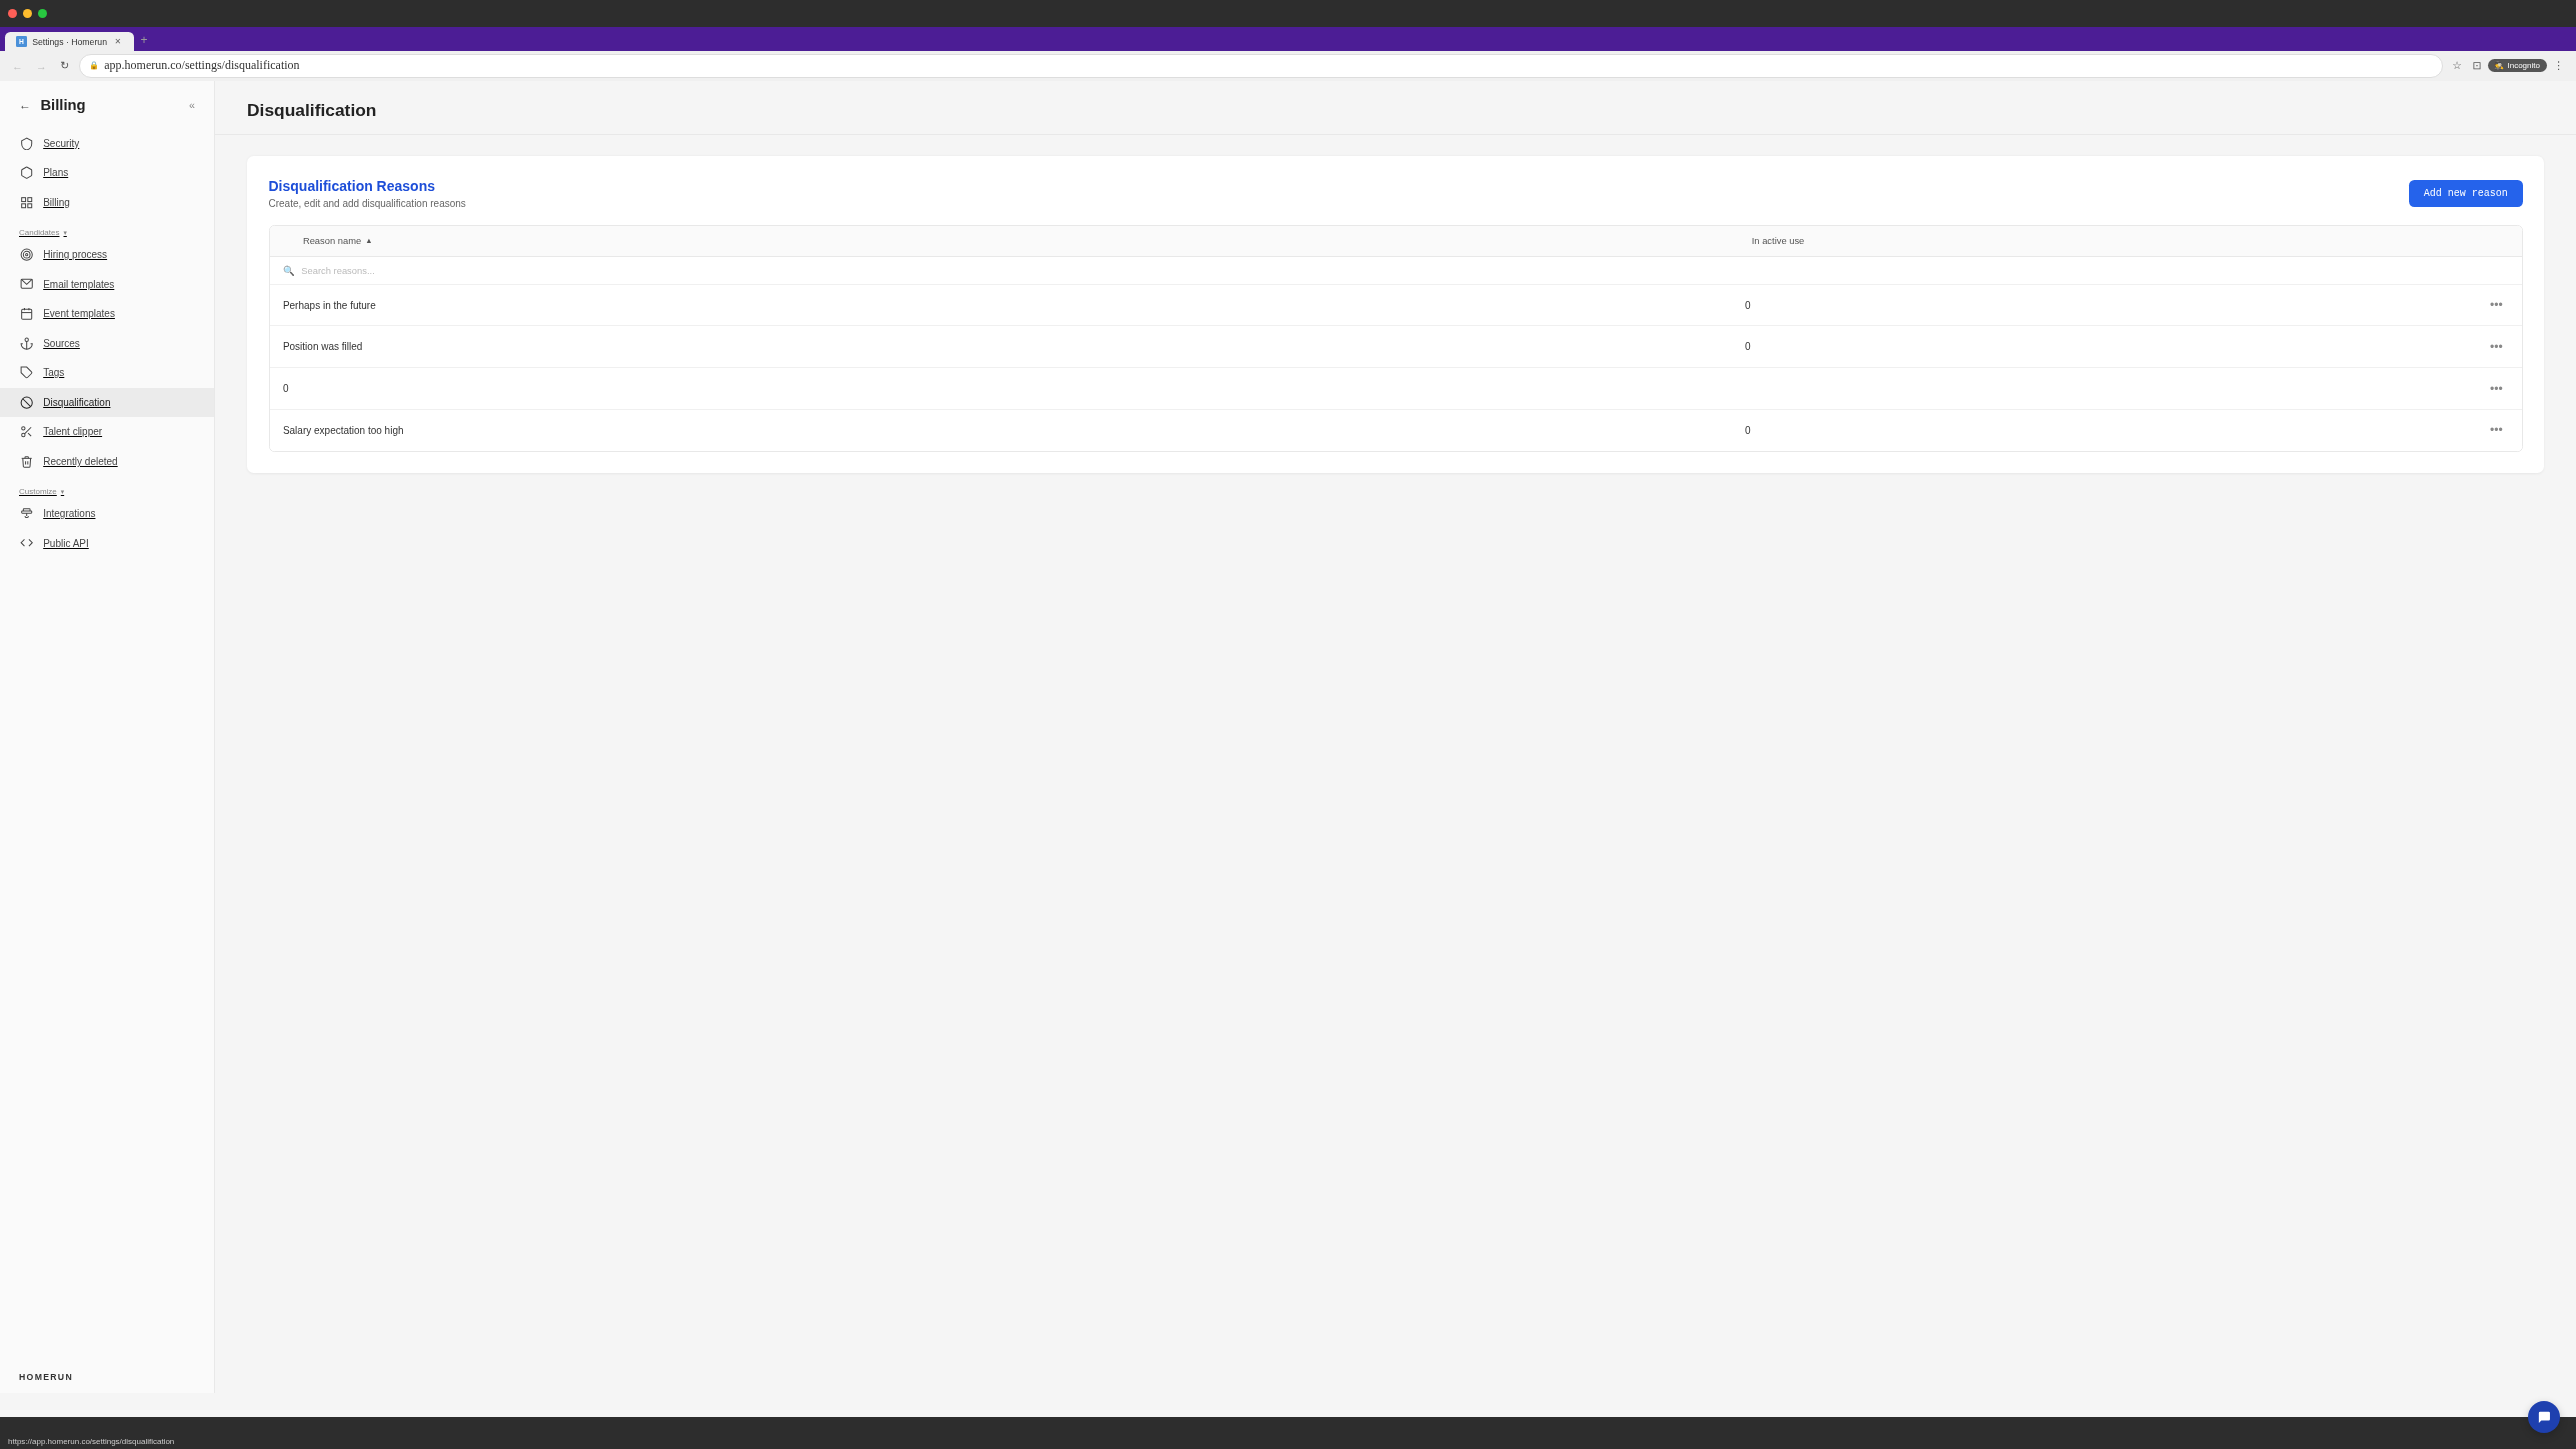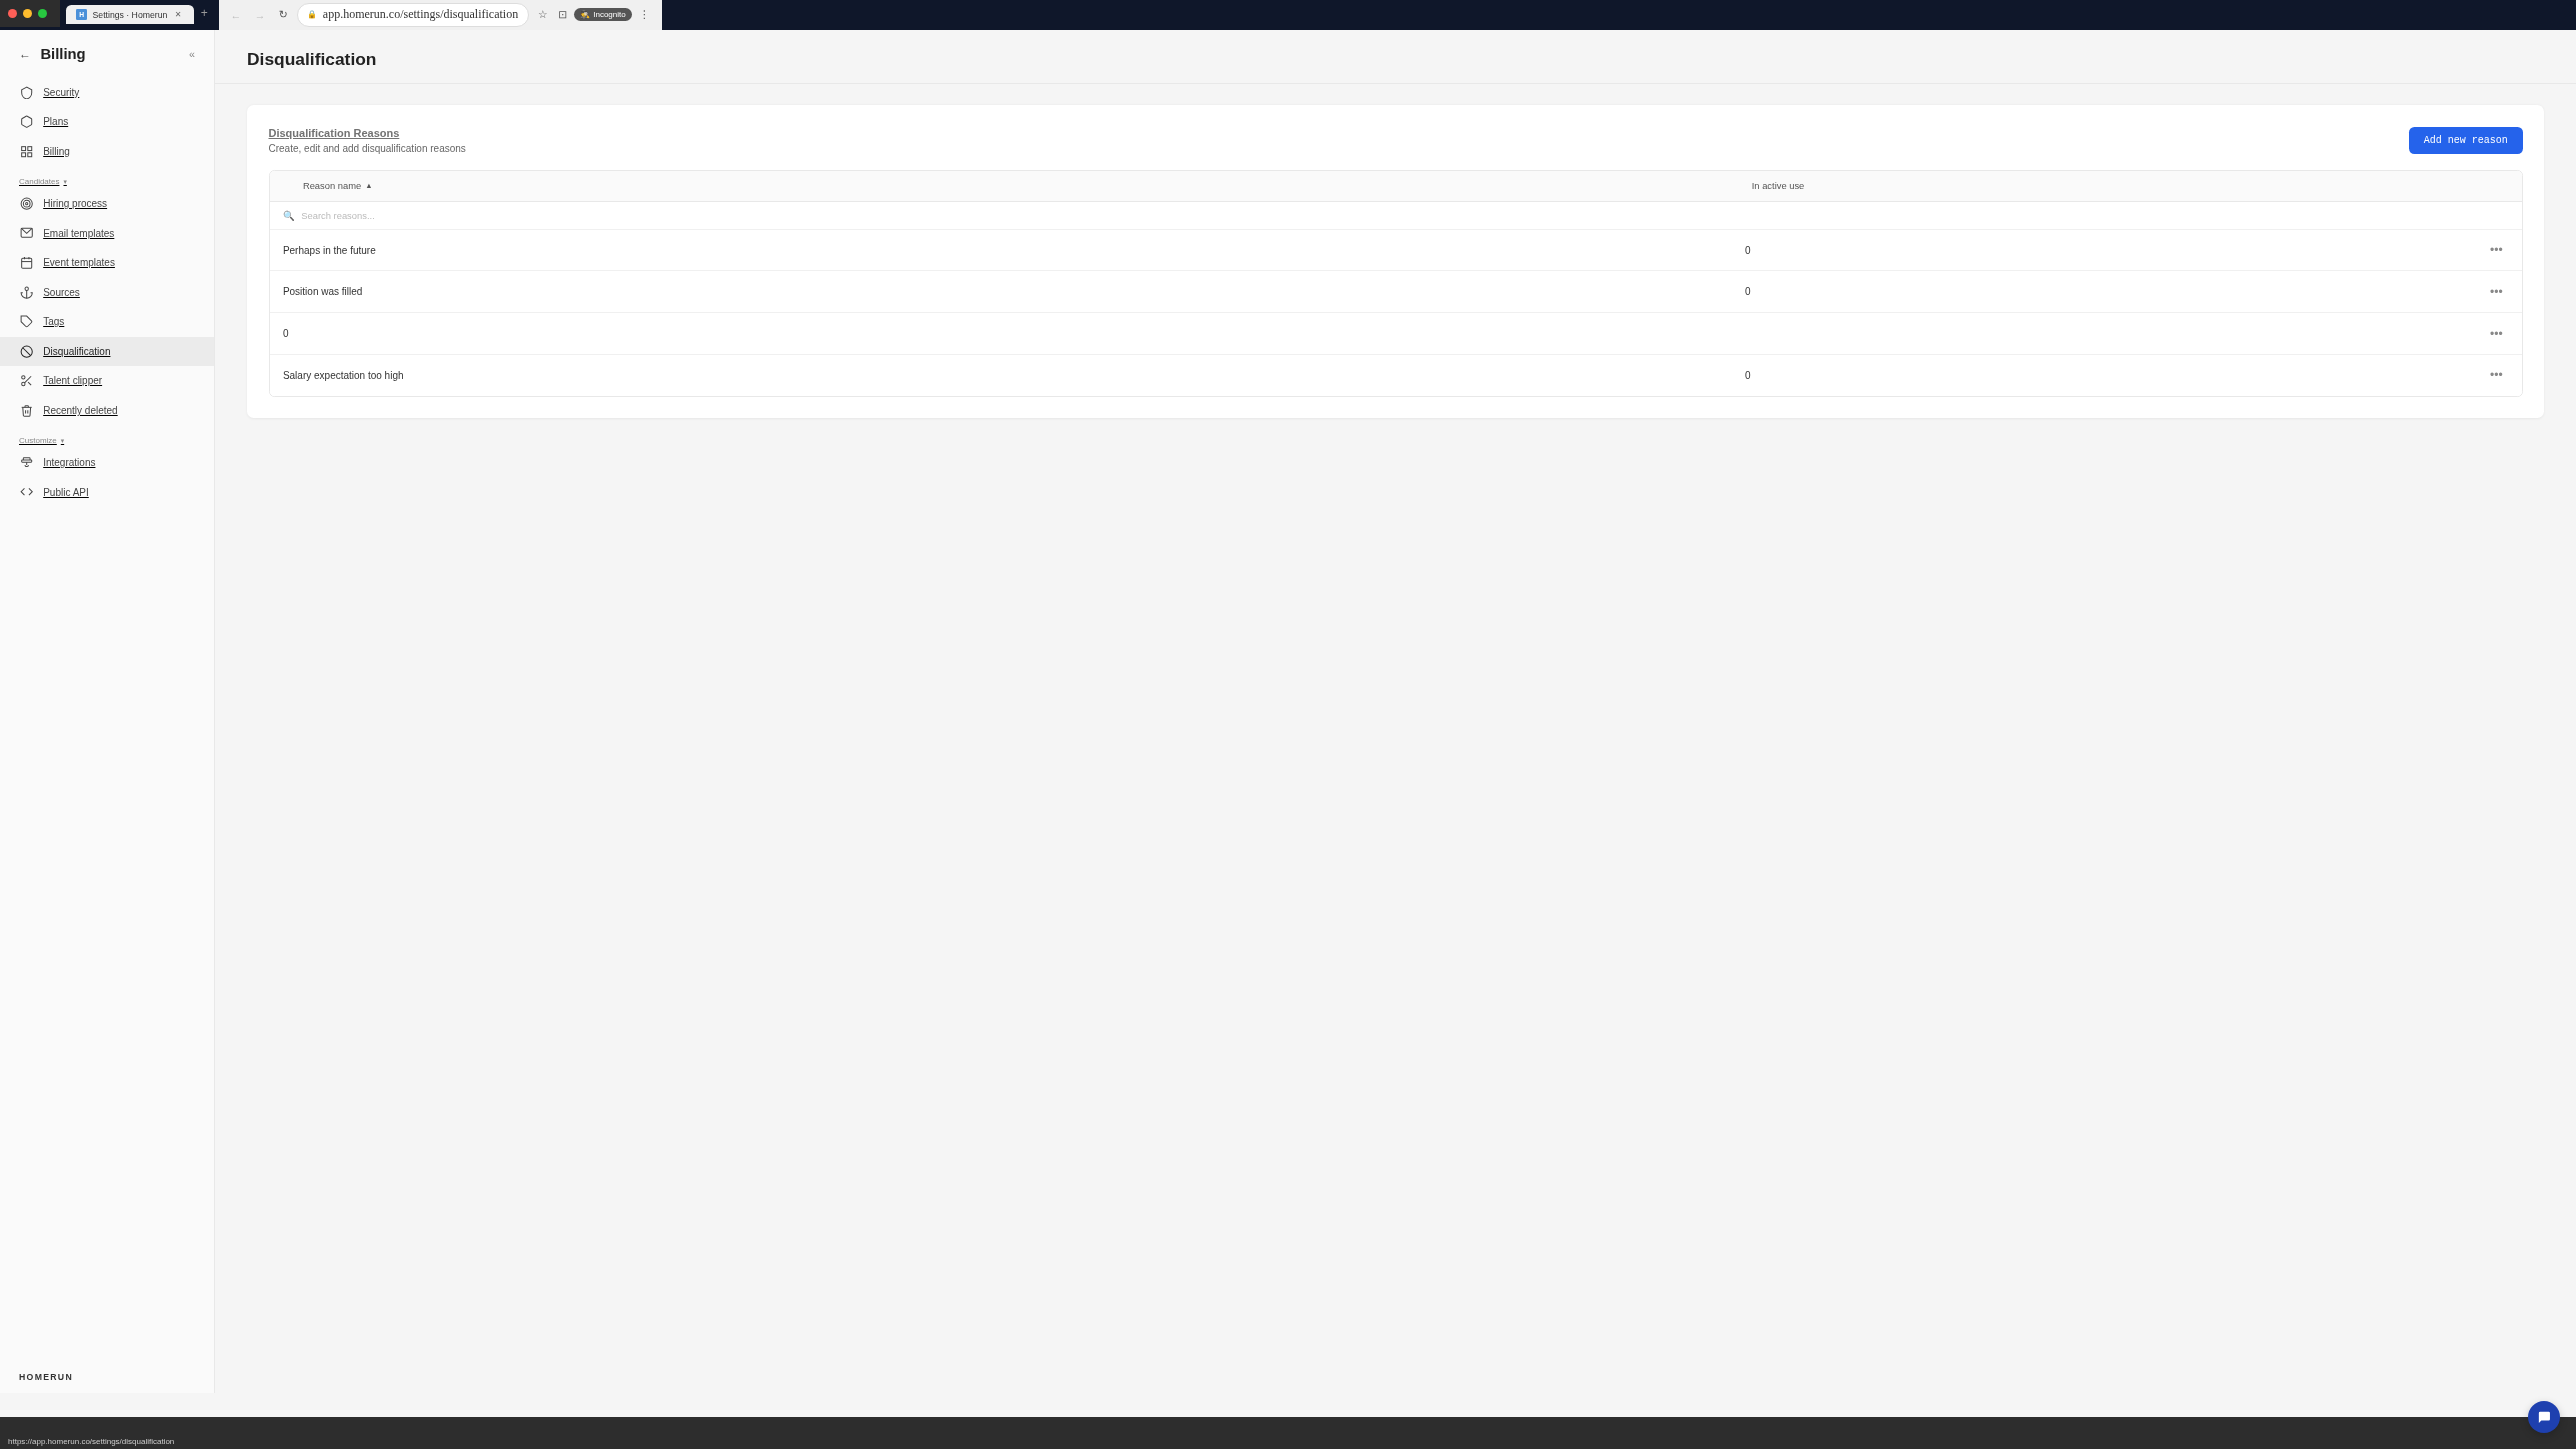--- a/index.html
+++ b/index.html
@@ -1,19 +1,19 @@
 <!DOCTYPE html>
 <html style="font-size:10.7px"><head>
   <meta charset="utf-8">
   <style>
     * { box-sizing: border-box; margin: 0; padding: 0; }
     body { font-family: -apple-system, BlinkMacSystemFont, 'Segoe UI', sans-serif; background: #f5f5f5; display: flex; flex-direction: column; height: 100vh; overflow: hidden; }
 
     
-    .browser-chrome { background: #0f172a; display: flex; flex-direction: row; }
+    .browser-chrome { background: #4c1d95; display: flex; flex-direction: column; }
     .browser-titlebar { height: 27px; background: #2d2d2d; display: flex; align-items: center; padding: 0 8px; gap: 5.4px; }
     .window-controls { display: flex; gap: 5.4px; margin-right: 5.4px; }
     .window-btn { width: 9.4px; height: 9.4px; border-radius: 50%; border: none; cursor: pointer; }
     .win-close { background: #ff5f57; }
     .win-min { background: #febc2e; }
     .win-max { background: #28c840; }
     .tab-bar { display: flex; align-items: flex-end; padding: 0 5.4px; height: 24px; gap: 1.3px; }
     .tab { background: #f0f0f0; border-radius: 5.4px 5.4px 0 0; padding: 4px 10.7px; display: flex; align-items: center; gap: 5.4px; font-size: 8.7px; color: #333; min-width: 121px; max-width: 161px; }
     .tab-favicon { width: 10.7px; height: 10.7px; background: #4a90d9; border-radius: 1.3px; display: flex; align-items: center; justify-content: center; font-size: 6.7px; color: white; font-weight: bold; flex-shrink: 0; }
     .tab-close { margin-left: auto; width: 10.7px; height: 10.7px; display: flex; align-items: center; justify-content: center; border-radius: 50%; color: #666; font-size: 8px; cursor: pointer; }
@@ -51,21 +51,21 @@
     .homerun-logo { font-size: 8.7px; font-weight: 700; letter-spacing: 1.3px; color: #333; text-transform: uppercase; }
 
     
     .main-content { flex: 1; overflow-y: auto; padding: 0; }
     .page-header { padding: 19px 32px 13.4px; border-bottom: 0.7px solid #e8e8e8; background: #f5f5f5; }
     .page-title { font-size: 17.4px; font-weight: 600; color: #222; }
 
     .content-area { padding: 21.5px 32px; }
     .card { background: white; border-radius: 6.7px; padding: 21.5px; box-shadow: 0 0.7px 2.7px rgba(0,0,0,0.06); }
     .card-header { display: flex; align-items: center; justify-content: space-between; margin-bottom: 16px; }
-    .card-title { font-size: 11px; font-weight: 600; color: #737373; text-decoration: underline; }
+    .card-title { font-size: 14px; font-weight: 600; color: #1d4ed8; }
     .card-subtitle { font-size: 10px; color: #666; margin-top: 4px; }
     .add-btn { background: #2563eb; color: white; border: none; border-radius: 5.4px; padding: 8px 14.8px; font-size: 10px; font-weight: 500; cursor: pointer; white-space: nowrap; font-family: Liberation Mono, monospace; }
 
     
     .table-container { border: 0.7px solid #e8e8e8; border-radius: 5.4px; overflow: hidden; margin-top: 16px; }
     .table-header-row { display: flex; align-items: center; background: #fafafa; border-bottom: 0.7px solid #e8e8e8; padding: 9.4px 13.4px; }
     .col-reason { flex: 2; font-size: 9.4px; font-weight: 500; color: #555; display: flex; align-items: center; gap: 4px; margin-left: 20px; }
     .col-active { flex: 1; font-size: 9.4px; font-weight: 500; color: #555; }
     .col-actions { width: 32px; }
     .sort-icon { font-size: 7.4px; color: #555; }

